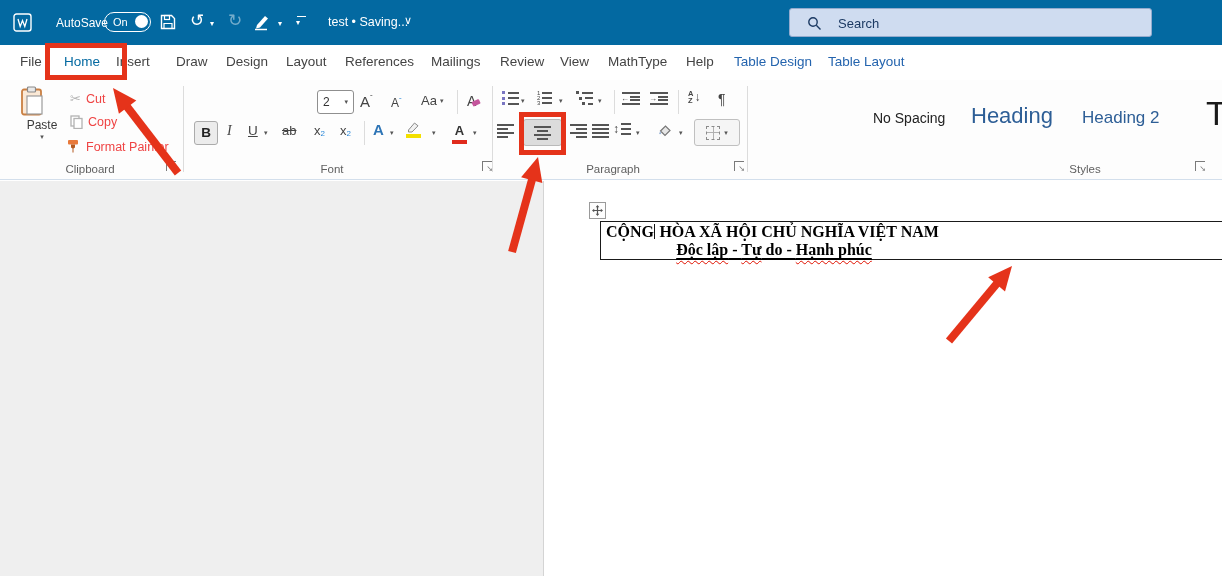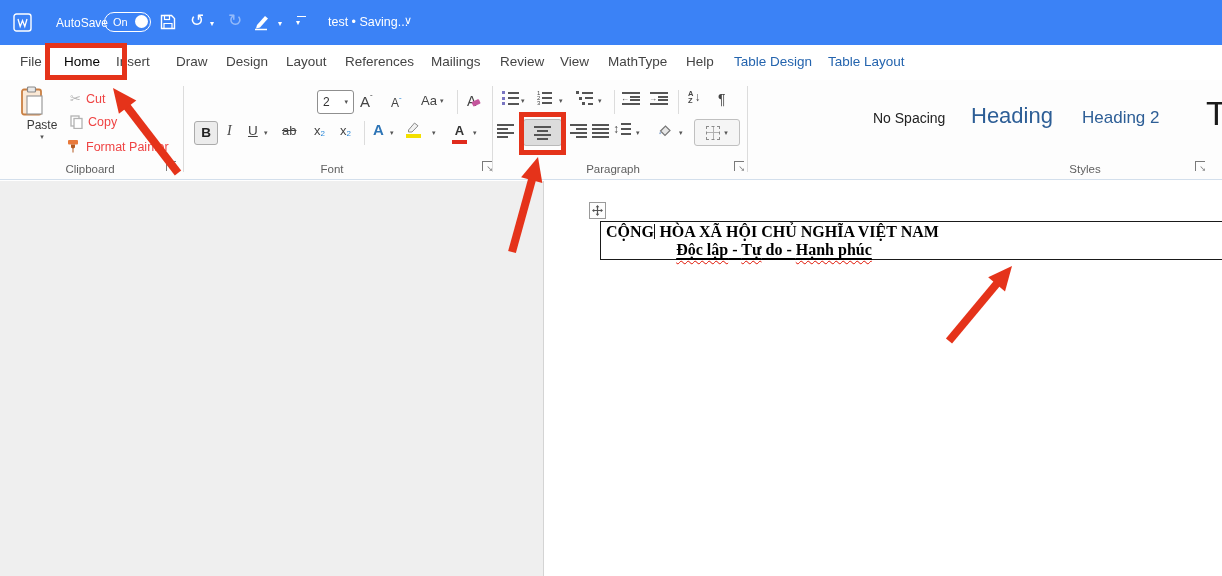--- a/index.html
+++ b/index.html
@@ -1,20 +1,20 @@
 <!DOCTYPE html>
 <html><head>
 <meta charset="utf-8">
 <style>
   *{margin:0;padding:0;box-sizing:border-box}
   html,body{background:#efefef}
   .app{position:relative;width:1222px;height:576px;overflow:hidden;background:#fff;
        font-family:"Liberation Sans","DejaVu Sans",sans-serif;color:#3a3a3a;}
   
-  .titlebar{position:absolute;left:0;top:0;width:1222px;height:45px;background:#3b82f6;}
+  .titlebar{position:absolute;left:0;top:0;width:1222px;height:45px;background:#0369a1;}
   .titlebar span{position:absolute;display:inline-block}
   .appicon{left:13px;top:13px;width:19px;height:19px}
   .as-label{left:56px;top:16px;color:#fff;font-size:12px}
   .toggle{left:104px;top:12px;width:47px;height:20px;border:1.6px solid #fff;border-radius:11px;cursor:pointer}
   .toggle b{position:absolute;left:8px;top:2.5px;color:#fff;font-size:11px;font-weight:normal}
   .toggle i{position:absolute;right:2px;top:1.8px;width:13.5px;height:13.5px;border-radius:50%;background:#fff}
   .tb-ic{top:13px}
   .tb-glyph{color:#fff;font-size:17px;top:10px}
   .tb-glyph.dim{color:rgba(255,255,255,.45)}
   .tb-chev{color:#fff;font-size:8px;top:19px}
@@ -24,21 +24,21 @@
   .doc-title{left:328px;top:15px;color:#fff;font-size:12.5px;white-space:nowrap;cursor:pointer}
   .title-chev{left:404px;top:14px;color:#fff;font-size:11px}
   .search{position:absolute;left:789px;top:8px;width:363px;height:29px;background:#cfdcf0;
           border:1px solid #94abce;border-radius:3px;cursor:text}
   .search .s-ic{left:17px;top:7px}
   .search .s-ph{left:48px;top:7px;color:#1c3a63;font-size:13px}
   
   .tabsrow{position:absolute;left:0;top:45px;width:1222px;height:35px;background:#fff}
   .tab{position:absolute;top:0;height:35px;line-height:33px;font-size:13.5px;color:#444;cursor:pointer;white-space:nowrap}
   .tab.ctx{color:#2464ae}
-  .tab.active{color:#000000}
+  .tab.active{color:#0369a1}
   .tab-underline{position:absolute;left:62px;top:75px;width:52px;height:3px;background:#2a6bbf;border-radius:2px}
   
   .ribbon{position:absolute;left:0;top:80px;width:1222px;height:100px;background:#fdfdfd;border-bottom:1.5px solid #d3dfec}
   .ribbon .abs{position:absolute}
   .gsep{position:absolute;top:6px;height:86px;width:1px;background:#dcdcdc}
   .glabel{position:absolute;top:83px;font-size:11.5px;color:#5f5f5f;text-align:center}
   .lau{position:absolute;width:10px;height:10px;border-top:1.5px solid #7a7a7a;border-left:1.5px solid #7a7a7a;cursor:pointer}
   .lau u{position:absolute;right:-1px;bottom:-2px;font-size:8px;color:#7a7a7a;text-decoration:none}
   .chev{font-size:7px;color:#555}
   .btn{cursor:pointer}
@@ -153,20 +153,29 @@
         <path d="M2 16.5 h12" stroke="#fff" stroke-width="1.5"></path>
       </svg>
     </span>
     <span class="tb-chev" style="left:278px">▾</span>
     <span class="collapse">
       <b></b>
         <u>▾</u>
     </span>
     <span class="doc-title">test • Saving...</span>
     <span class="title-chev">∨</span>
+    <div class="search">
+      <span class="s-ic">
+        <svg width="15" height="15" viewBox="0 0 15 15">
+          <circle cx="6" cy="6" r="4.2" fill="none" stroke="#1c3a63" stroke-width="1.4"></circle>
+          <path d="M9.3 9.3 L13.5 13.5" stroke="#1c3a63" stroke-width="1.4"></path>
+        </svg>
+      </span>
+      <span class="s-ph">Search</span>
+    </div>
   </div>
 
   <div class="tabsrow">
     <span class="tab" style="left:20px">File</span>
     <span class="tab active" style="left:64px">Home</span>
     <span class="tab" style="left:116px">Insert</span>
     <span class="tab" style="left:176px">Draw</span>
     <span class="tab" style="left:226px">Design</span>
     <span class="tab" style="left:286px">Layout</span>
     <span class="tab" style="left:345px">References</span>

